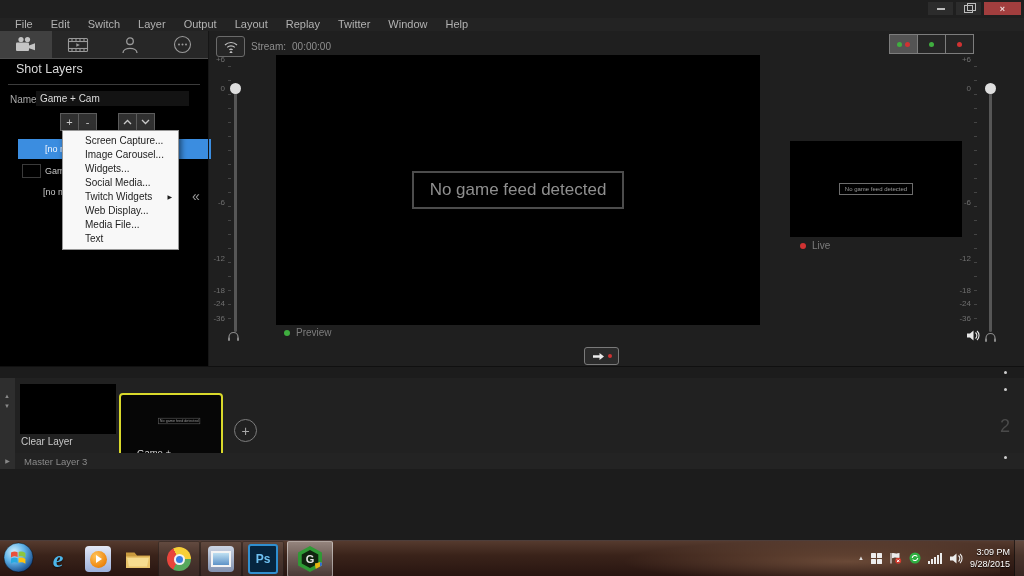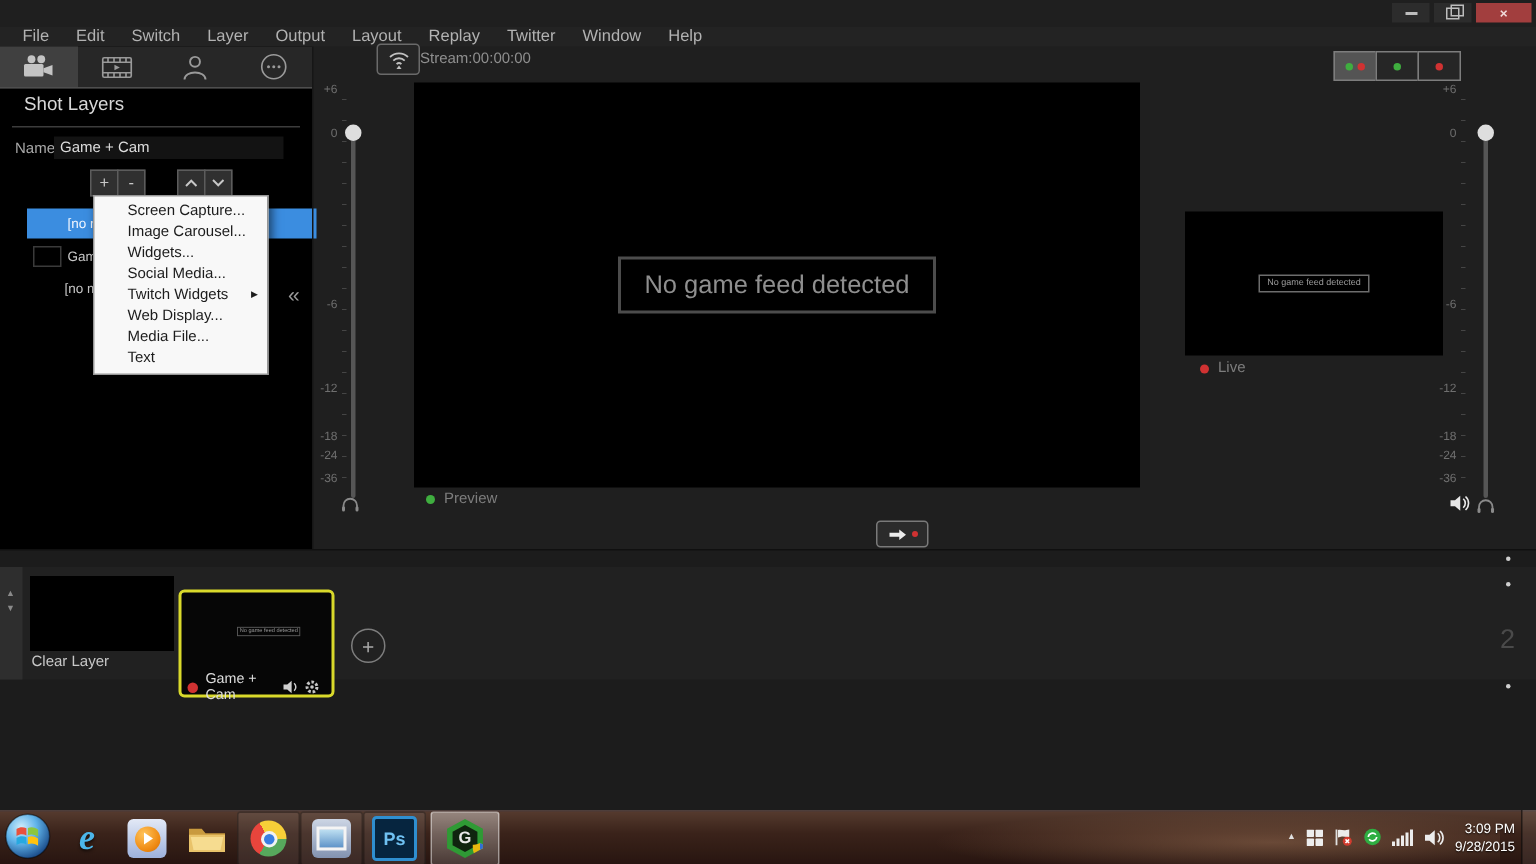--- a/index.html
+++ b/index.html
@@ -211,21 +211,21 @@
     <div class="ctxitem"><span>Screen Capture...</span></div>
     <div class="ctxitem"><span>Image Carousel...</span></div>
     <div class="ctxitem"><span>Widgets...</span></div>
     <div class="ctxitem"><span>Social Media...</span></div>
     <div class="ctxitem"><span>Twitch Widgets</span><span class="subarrow">▶</span></div>
     <div class="ctxitem"><span>Web Display...</span></div>
     <div class="ctxitem"><span>Media File...</span></div>
     <div class="ctxitem"><span>Text</span></div>
   </div>
 
-  <div class="r fx" style="left:216px;top:29px;margin-left:35px;">
+  <div class="r fx" style="left:216px;top:36px;gap:6px;">
     <div class="iconbtn">
       <svg width="16" height="14" viewBox="0 0 16 14" fill="none" stroke="#c0c0c0" stroke-width="1.2">
           <path d="M2 5 a8.5 8.5 0 0 1 12 0"></path>
           <path d="M4.2 7.4 a5.4 5.4 0 0 1 7.6 0"></path>
           <path d="M6.4 9.8 a2.3 2.3 0 0 1 3.2 0"></path>
           <path d="M8 10.6 l-1.7 2.4 h3.4 z" fill="#c0c0c0" stroke="none"></path>
         </svg>
     </div>
     <span class="stlabel">Stream:</span>
     <span class="stlabel">00:00:00</span>
@@ -331,20 +331,24 @@
             </svg>
         </div>
       </div>
 
       <div class="r addshot">
           <span>+</span>
         </div>
       <span class="r binnum" style="right:14px;top:38px;">2</span>
     </div>
 
+    <div class="r binhdr" style="top:86px;height:16px;background:#232323;">
+      <div class="r gutter" style="left:0;top:0;width:15px;height:16px;font-size:6px;text-align:center;line-height:16px;">▶</div>
+      <span class="r hdrtext" style="left:24px;top:3px;">Master Layer 3</span>
+    </div>
 
     <span class="r indot" style="left:1004px;top:4px;"></span>
     <span class="r indot" style="left:1004px;top:21px;"></span>
     <span class="r indot" style="left:1004px;top:89px;"></span>
   </div>
 
   <div class="r taskbar"></div>
   <div class="r tbglow"></div>
 
   <div class="r" style="left:3px;top:542px;">

